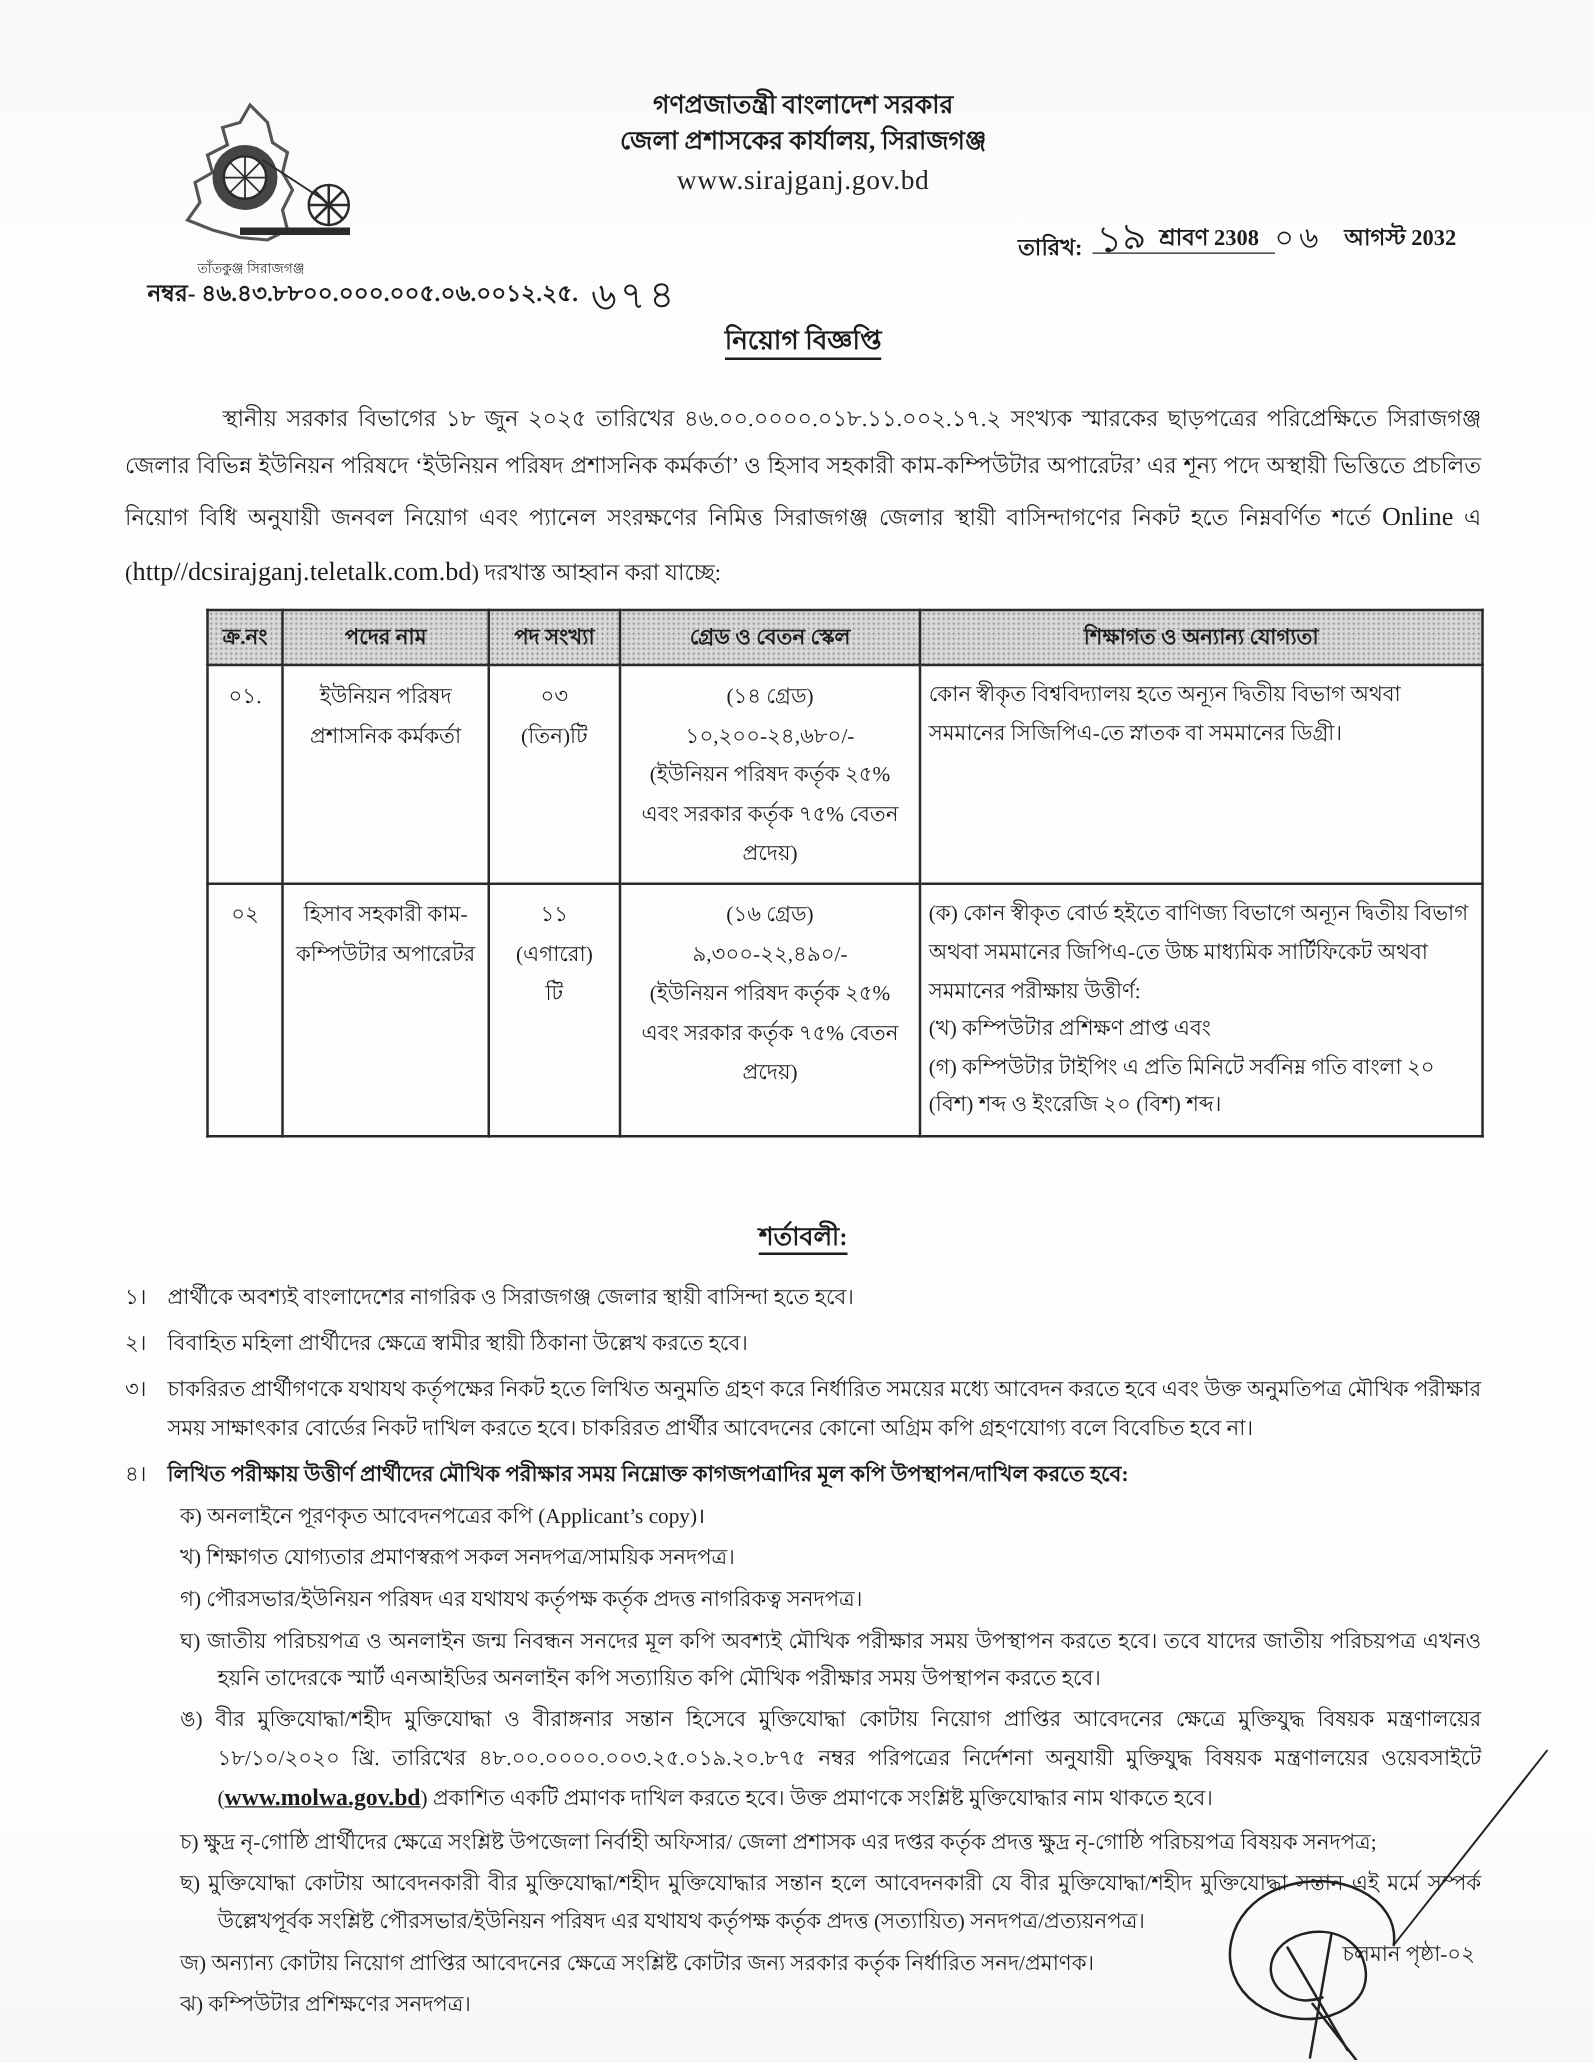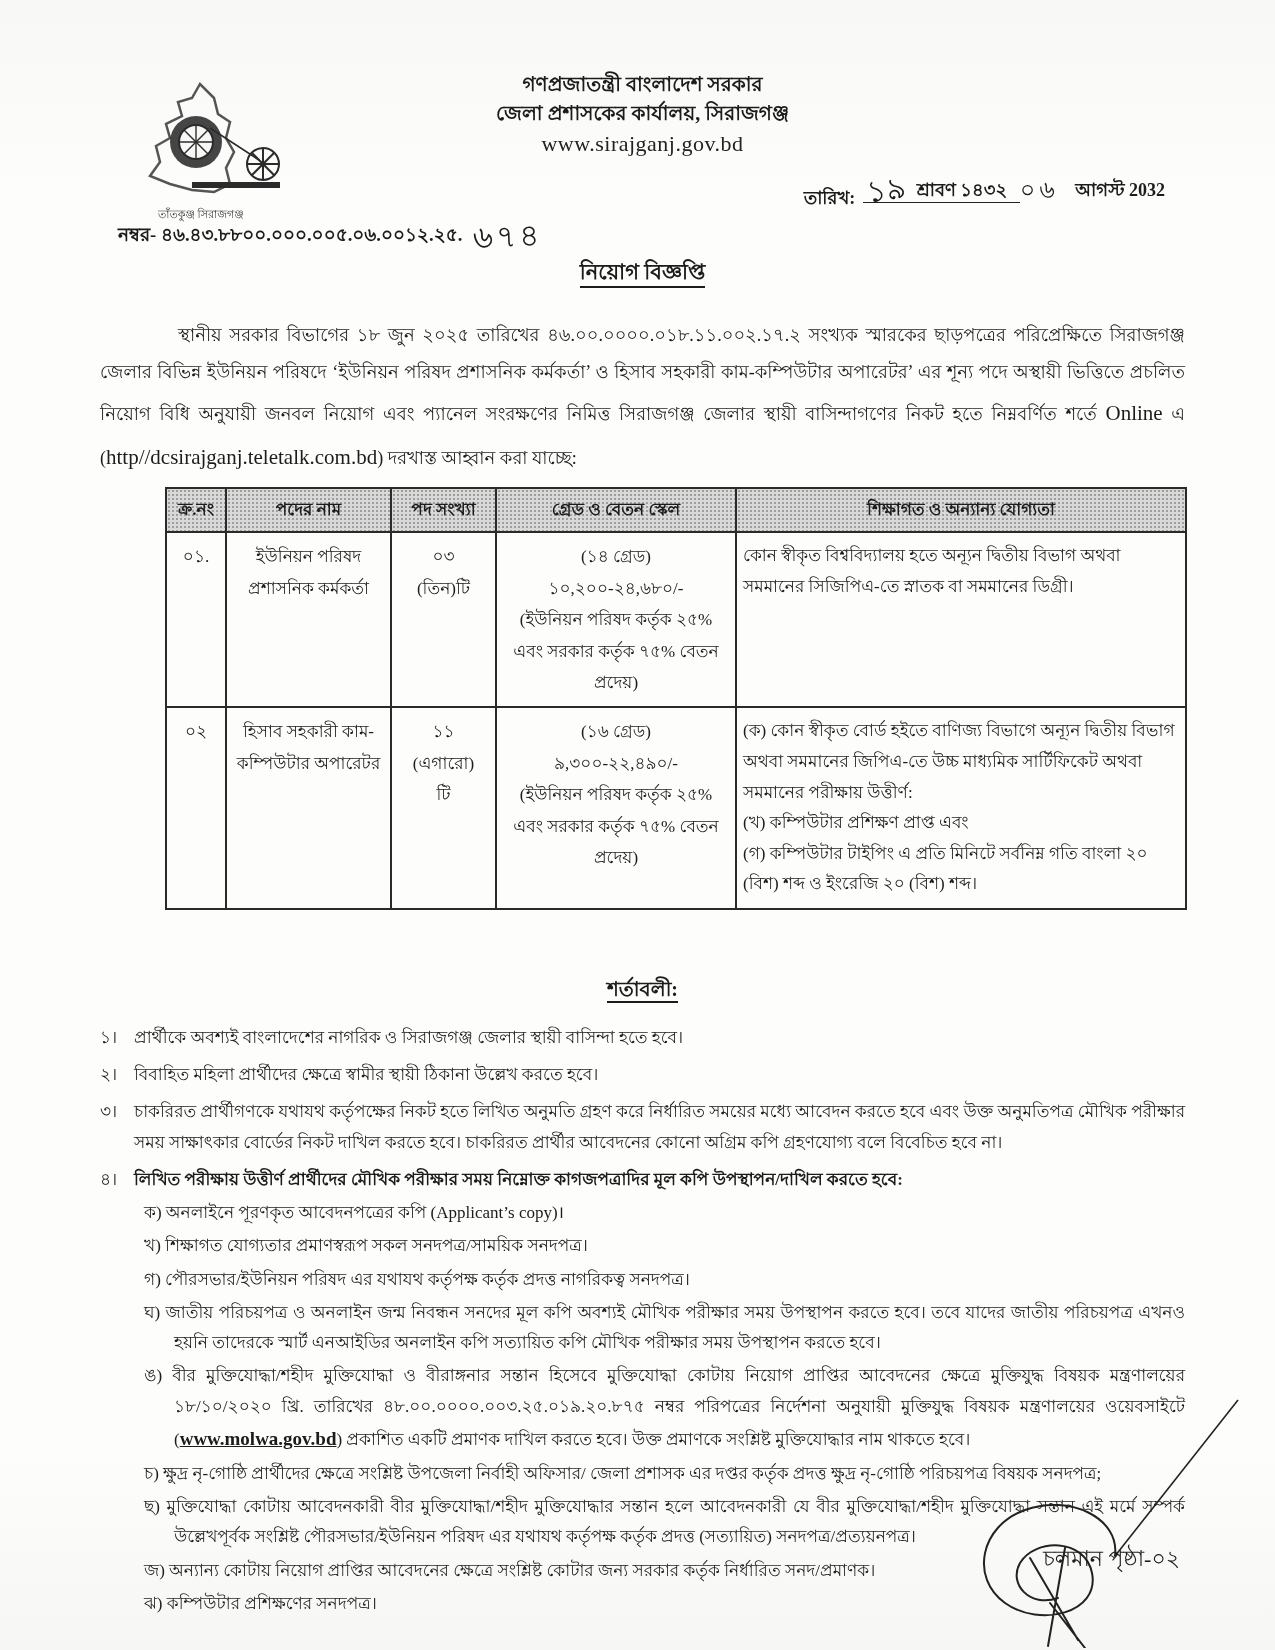--- a/index.html
+++ b/index.html
@@ -71,21 +71,21 @@
   .cond-item { display:flex; margin-top:7px; }
   .cond-no { flex:0 0 34px; }
   .cond-text { flex:1; text-align:justify; }
   .cond-text.bold { font-weight:700; }
   .sub-list { margin:2px 0 0 44px; }
   .sub-item { padding-left:30px; text-indent:-30px; margin-top:3px; text-align:justify; }
   .u-bold { font-weight:700; text-decoration:underline; }
   .latin-mid { font-size:19px; }
 
   
-  .footer-cont { position:absolute; right:95px; bottom:72px; font-size:22px; }
+  .footer-cont { position:absolute; right:95px; bottom:72px; font-size:17px; }
   .sig-svg { position:absolute; left:820px; top:1398px; }
 
   
   .scan-tint { position:absolute; inset:0; pointer-events:none;
     background:linear-gradient(180deg, rgba(120,120,120,.04), rgba(0,0,0,0) 12%, rgba(0,0,0,0) 88%, rgba(120,120,120,.05)); }
 </style>
 </head>
 <body>
 
 <div class="page">
@@ -122,21 +122,21 @@
   <div class="memo-row">
     <div class="memo-no">
       <span>নম্বর- ৪৬.৪৩.৮৮০০.০০০.০০৫.০৬.০০১২.২৫.</span>
       <span class="hand memo-hand">৬৭৪</span>
     </div>
     <div class="date-block">
       <span class="date-label">তারিখ:</span>
       <span class="date-frac">
         <span class="date-top">
           <span class="hand">১৯</span>
-          <span>শ্রাবণ ১৪৩২</span>
+          <span>শ্রাবণ 2308</span>
         </span>
         <span class="date-bottom">
           <span class="hand">০৬</span>
           <span>আগস্ট 2032</span>
         </span>
       </span>
     </div>
   </div>
 
   <div class="doc-title">

